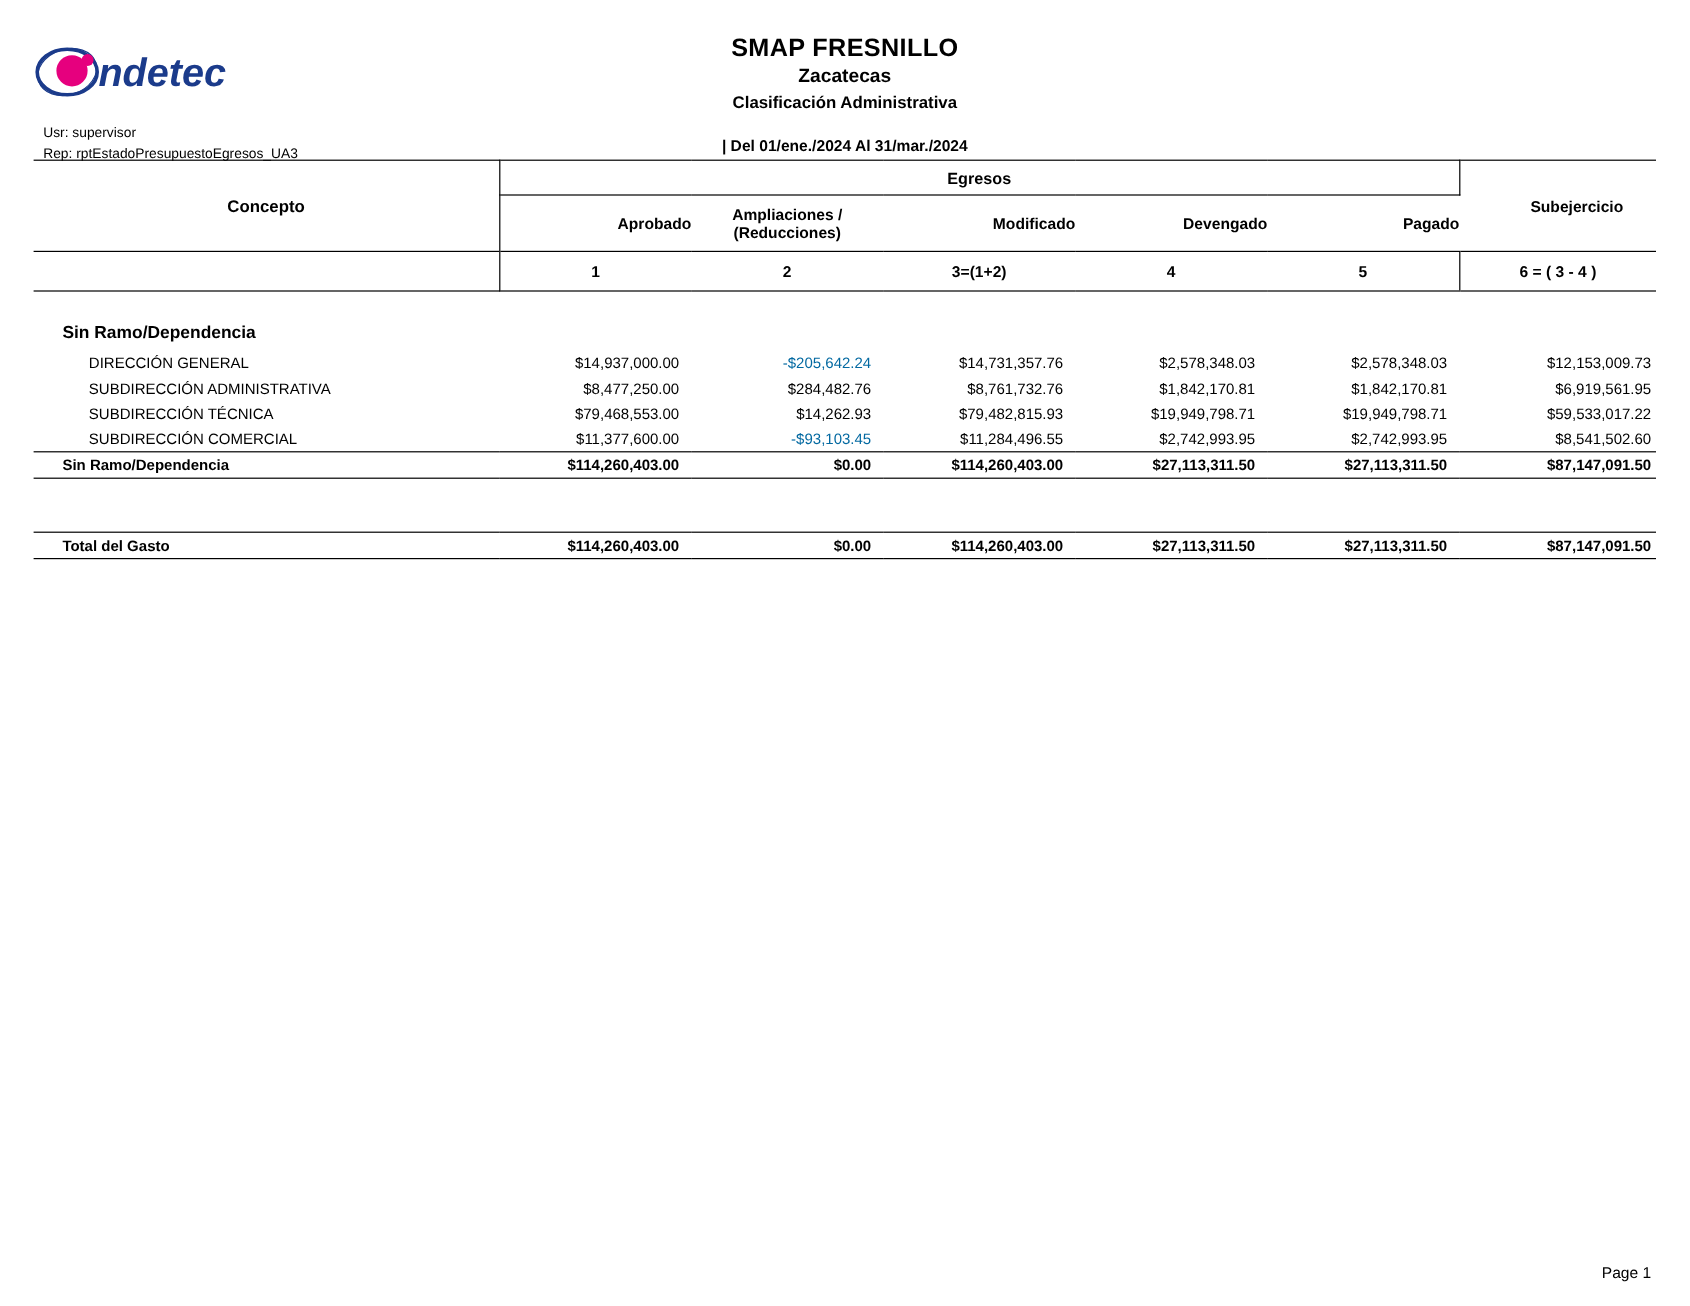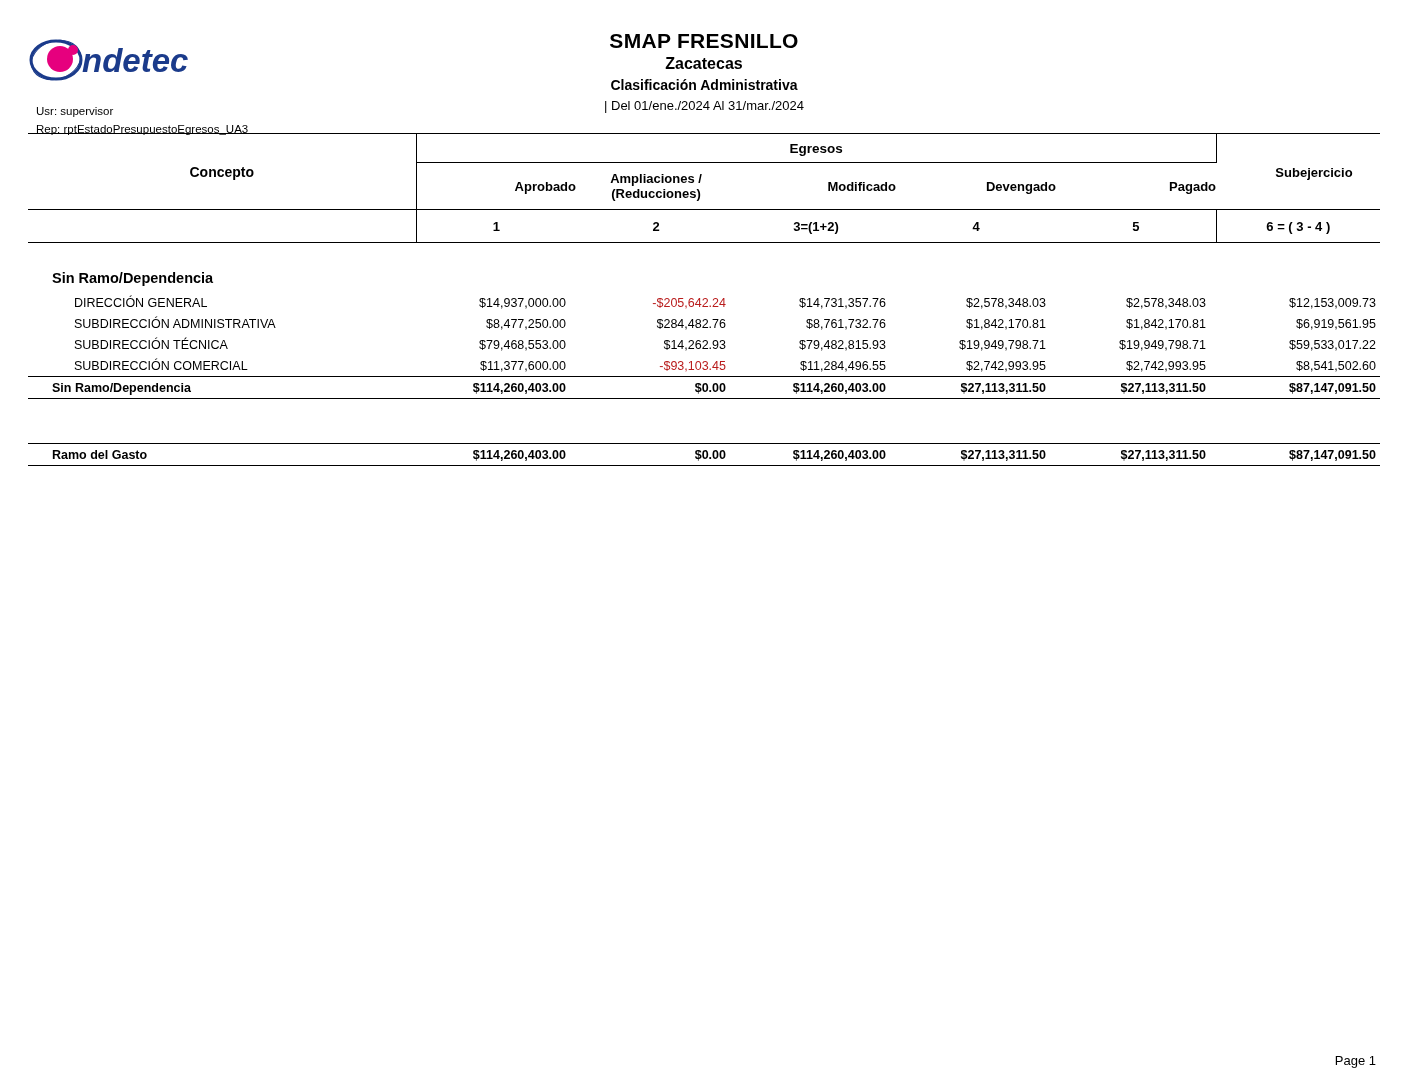--- a/index.html
+++ b/index.html
@@ -56,23 +56,23 @@
     line-height: 22px;
     margin-top: 2px;
   }
   .hdr-sub3 {
     font-size: 14px;
     font-weight: bold;
     line-height: 22px;
   }
   .hdr-sub4 {
     font-size: 13px;
-    font-weight: normal;
+    font-weight: bold;
     line-height: 18px;
-    margin-top: 1px;
+    margin-top: 17px;
   }
 
   .usr-block {
     position: absolute;
     left: 36px;
     top: 102px;
     font-size: 11.5px;
     line-height: 18px;
   }
 
@@ -188,21 +188,21 @@
     padding-left: 46px;
     text-align: left;
     width: 388px;
   }
   .rows td.val {
     text-align: right;
     padding-right: 10px;
     width: 160px;
   }
   .rows td.val.last { width: 164px; padding-right: 4px; }
-  .neg { color: #b91c1c; }
+  .neg { color: #0369a1; }
 
   .tot-row td {
     font-weight: bold;
     font-size: 12.5px;
     border-top: 1.2px solid #000;
     border-bottom: 1.2px solid #000;
     height: 21px;
   }
   .tot-row td.lbl { padding-left: 24px; }
 
@@ -364,21 +364,21 @@
         <col class="col-concepto">
         <col class="col-num">
         <col class="col-amp">
         <col class="col-mod">
         <col class="col-dev">
         <col class="col-pag">
         <col class="col-sub">
       </colgroup>
       <tbody>
           <tr>
-        <td class="lbl">Ramo del Gasto</td>
+        <td class="lbl">Total del Gasto</td>
         <td class="val">$114,260,403.00</td>
         <td class="val">$0.00</td>
         <td class="val">$114,260,403.00</td>
         <td class="val">$27,113,311.50</td>
         <td class="val">$27,113,311.50</td>
         <td class="val last">$87,147,091.50</td>
       </tr>
     </tbody>
       </table>
   </div>

